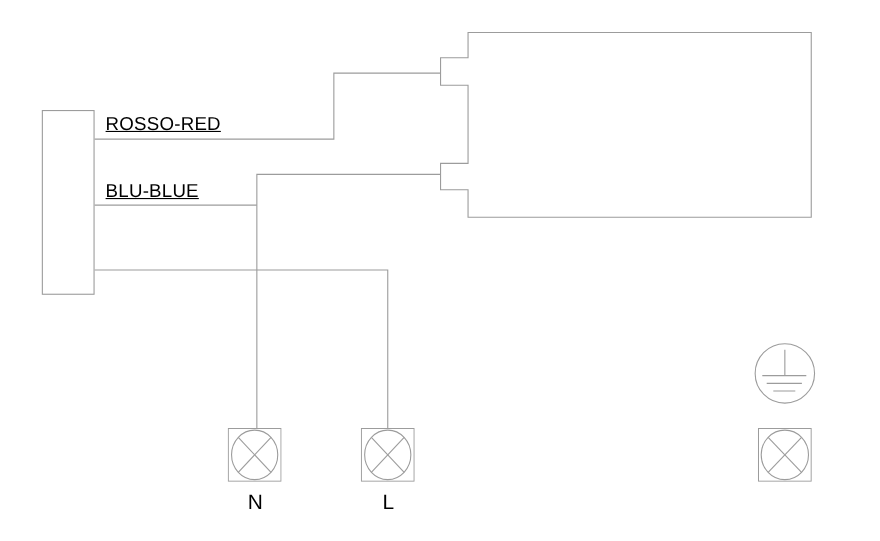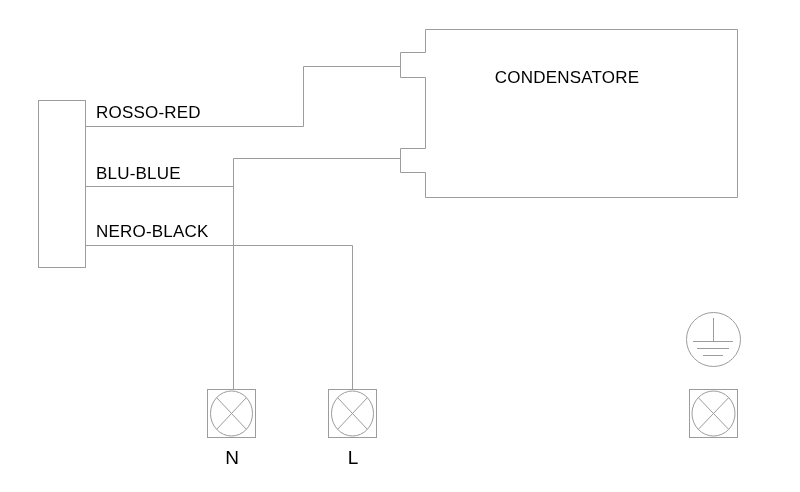--- a/index.html
+++ b/index.html
@@ -22,20 +22,21 @@
     top: 0;
   }
   .wire-label {
     position: absolute;
     left: 96px;
     font-size: 17px;
     line-height: 17px;
     letter-spacing: 0.2px;
     white-space: nowrap;
     color: #000000;
+    text-decoration: underline;
   }
   #label-rosso { top: 104px; }
   #label-blu   { top: 165px; }
   #label-nero  { top: 223px; }
   .cap-label {
     position: absolute;
     left: 400px;
     top: 66px;
     width: 334px;
     text-align: center;
@@ -104,22 +105,20 @@
 
   <svg class="symbol" style="left:689px; top:389px" width="49" height="49" viewBox="0 0 49 49">
     <rect x="0.5" y="0.5" width="48" height="48" fill="none" stroke="#9c9c9c" stroke-width="1"></rect>
     <ellipse cx="24.5" cy="24.5" rx="21.5" ry="22.5" fill="none" stroke="#9c9c9c" stroke-width="1"></ellipse>
     <line x1="9.3" y1="8.6" x2="39.7" y2="40.4" stroke="#9c9c9c" stroke-width="1"></line>
     <line x1="39.7" y1="8.6" x2="9.3" y2="40.4" stroke="#9c9c9c" stroke-width="1"></line>
   </svg>
 
   <div class="wire-label" id="label-rosso">ROSSO-RED</div>
   <div class="wire-label" id="label-blu">BLU-BLUE</div>
-  <div class="wire-label" id="label-nero">NERO-BLACK</div>
 
   <div class="cap-label">
-    <div>CONDENSATORE</div>
   </div>
 
   <div class="terminal-label" id="label-n">N</div>
   <div class="terminal-label" id="label-l">L</div>
 
 </div>
 
 </body></html>

